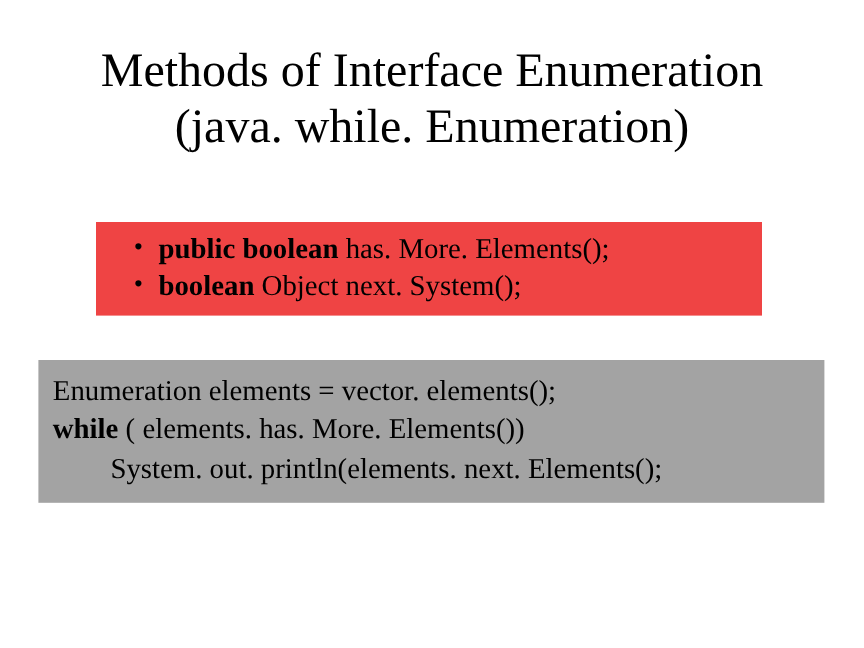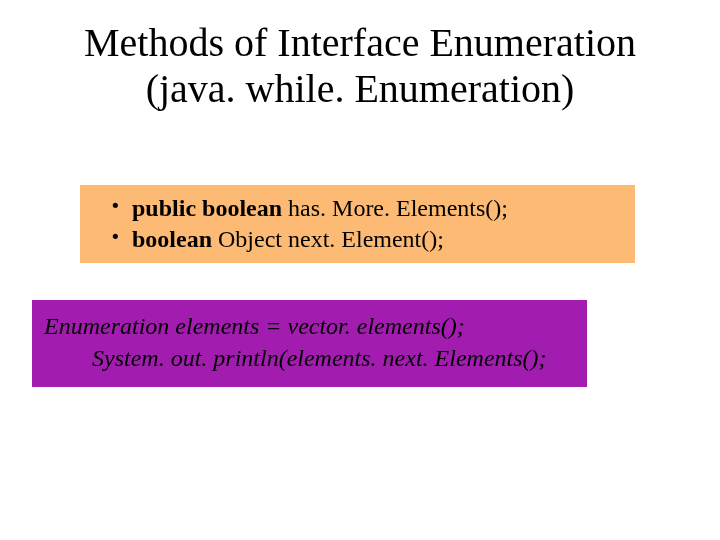--- a/index.html
+++ b/index.html
@@ -12,33 +12,33 @@
     color: #000000;
   }
   .slide {
     position: relative;
     width: 720px;
     height: 540px;
     box-sizing: border-box;
   }
   .title {
     position: absolute;
-    top: 20px;
+    top: 36px;
     left: 0;
     right: 0;
     text-align: center;
     font-size: 40px;
     line-height: 1.15;
   }
   .box1 {
     position: absolute;
     top: 185px;
     left: 80px;
     width: 555px;
-    background: #fdba74;
+    background: #ef4444;
     padding: 8px 10px 8px 30px;
     font-size: 24px;
     line-height: 1.3;
     box-sizing: border-box;
   }
   .bullet-line {
     position: relative;
     padding-left: 22px;
   }
   .bullet-line::before {
@@ -47,27 +47,26 @@
     left: 0;
     top: -4px;
     font-size: 32px;
     font-weight: bold;
     line-height: 1;
   }
   .box2 {
     position: absolute;
     top: 300px;
     left: 32px;
-    width: 555px;
-    background: #a21caf;
+    width: 655px;
+    background: #a3a3a3;
     padding: 10px 12px 12px 12px;
     font-size: 24px;
     line-height: 1.35;
     box-sizing: border-box;
-    font-style: italic;
   }
   .indent {
     padding-left: 48px;
   }
   b { font-weight: bold; }
 </style>
 </head>
 <body>
 
 <div class="slide">
@@ -75,22 +74,25 @@
   <div class="title">
     <span>Methods of Interface Enumeration</span><br>
     <span>(java. while. Enumeration)</span>
   </div>
 
   <div class="box1">
     <div class="bullet-line">
       <b>public boolean</b><span> has. More. Elements();</span>
     </div>
     <div class="bullet-line">
-      <b>boolean</b><span> Object next. Element();</span>
+      <b>boolean</b><span> Object next. System();</span>
     </div>
   </div>
 
   <div class="box2">
     <div>Enumeration elements = vector. elements();</div>
+    <div>
+      <b>while</b><span> ( elements. has. More. Elements())</span>
+    </div>
     <div class="indent">System. out. println(elements. next. Elements();</div>
   </div>
 
 </div>
 
 </body></html>

